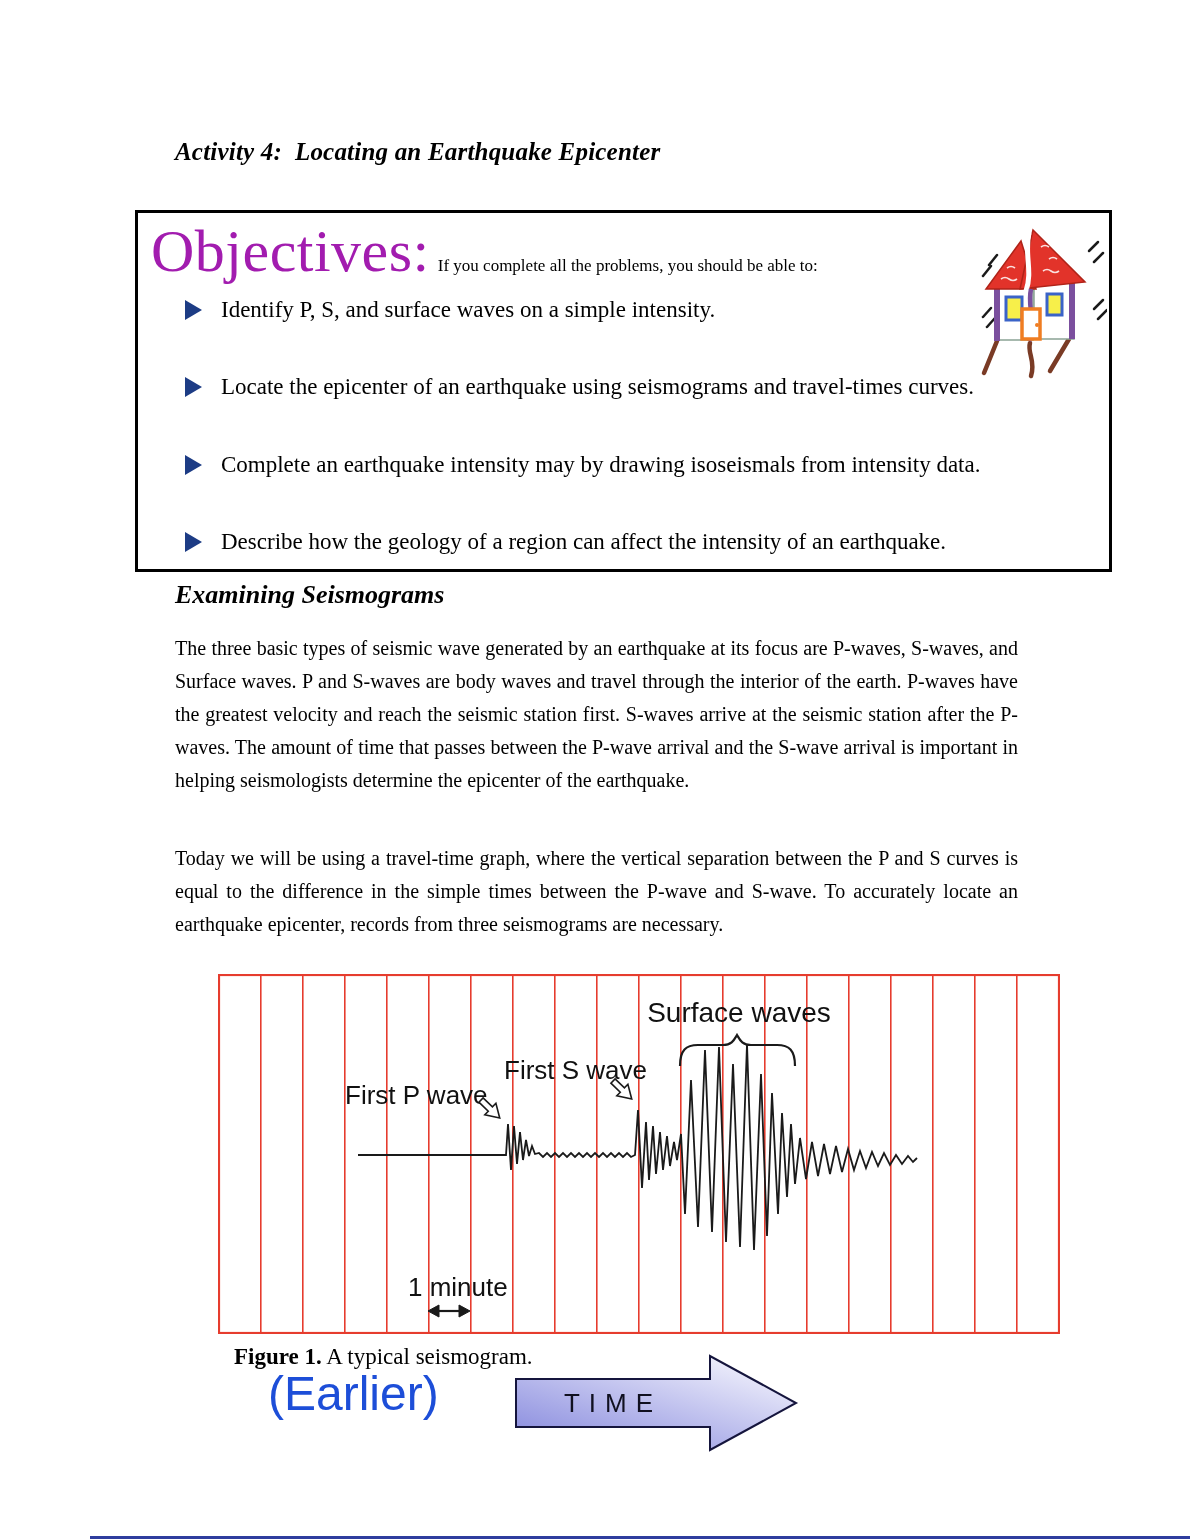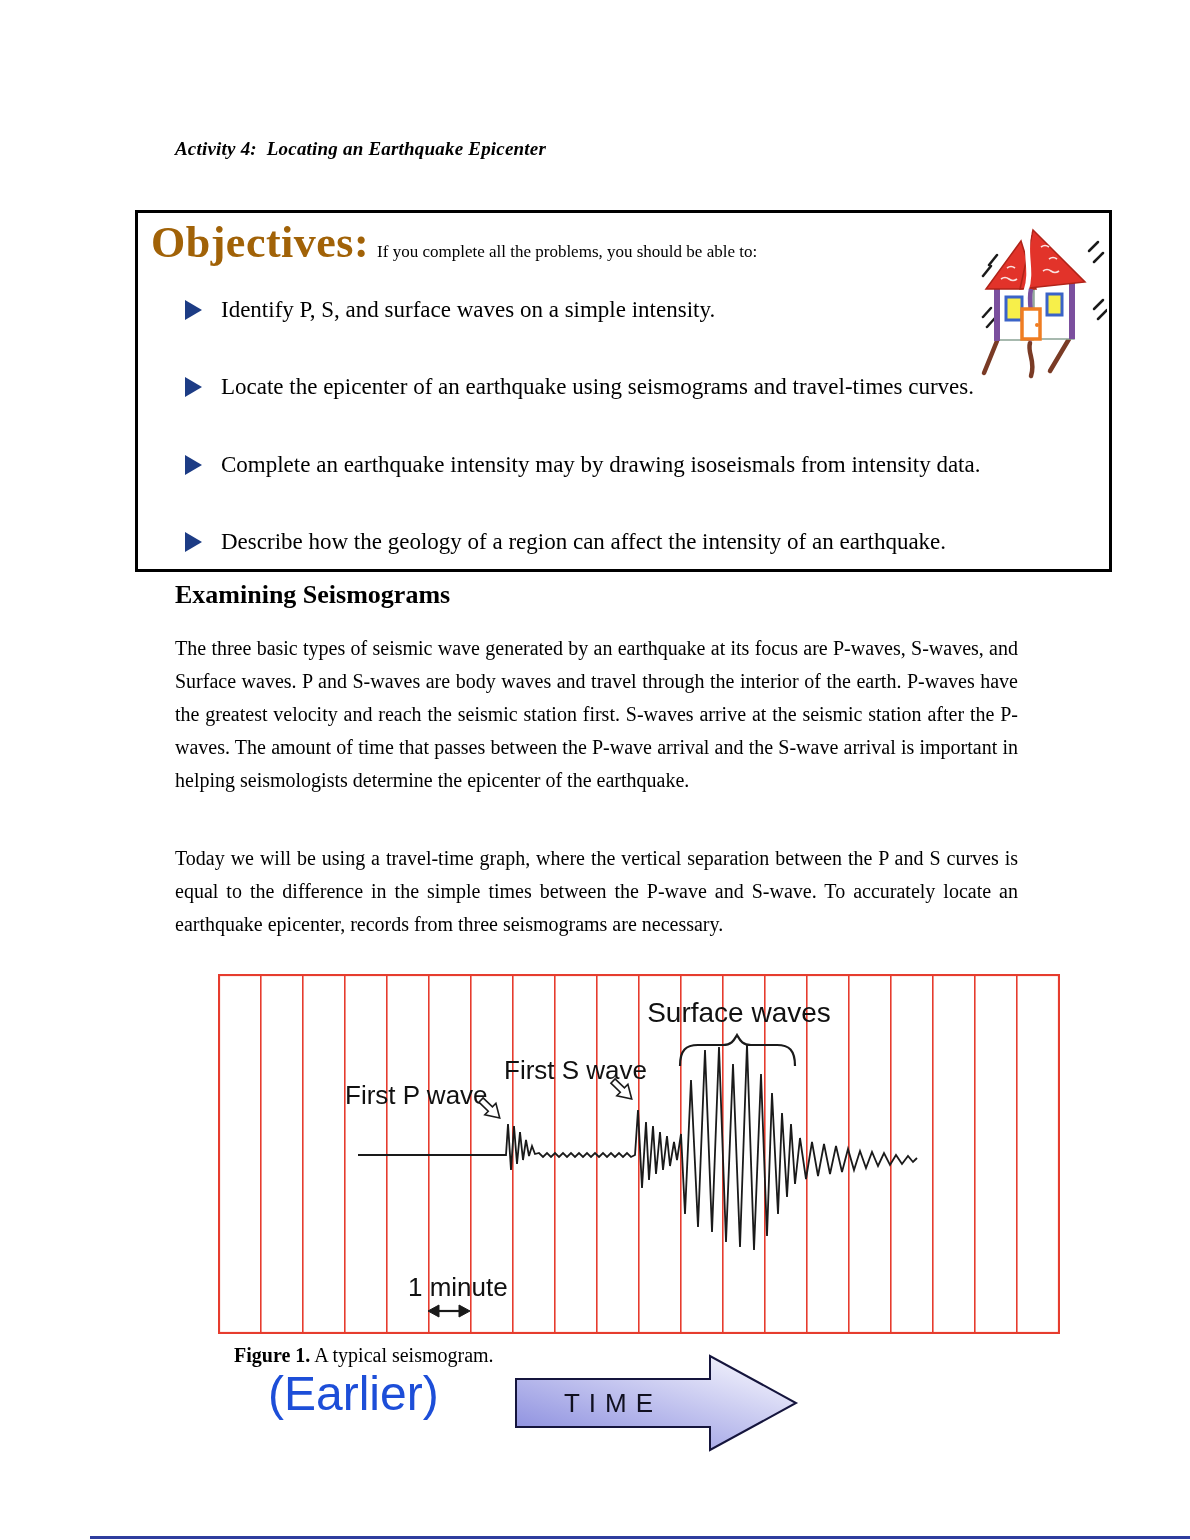--- a/index.html
+++ b/index.html
@@ -2,50 +2,50 @@
 <html><head>
 <meta charset="utf-8">
 <style>
   html,body { margin:0; padding:0; background:#ffffff; }
   .page {
     position:relative; width:1190px; height:1540px; background:#ffffff;
     font-family:"Liberation Serif", serif; color:#000; overflow:hidden;
   }
   .doc-title {
     position:absolute; left:175px; top:138px;
-    font-size:19px; font-weight:bold; font-style:italic;
+    font-size:25px; font-weight:bold; font-style:italic;
     white-space:pre-wrap; letter-spacing:0.2px;
   }
   .objectives-box {
     position:absolute; left:135px; top:210px; width:977px; height:362px;
     border:3px solid #000; box-sizing:border-box; background:#fff;
   }
   .obj-header { position:absolute; left:13px; top:4px; white-space:nowrap; }
-  .obj-word { font-size:44px; color:#a16207; letter-spacing:0.5px;font-weight:bold; }
+  .obj-word { font-size:60px; color:#a21caf; letter-spacing:0.5px; }
   .obj-intro { font-size:17px; color:#000; margin-left:8px; }
   .obj-item {
     position:absolute; left:83px; width:860px; font-size:23px; line-height:30px;
   }
   .obj-item .tri {
     position:absolute; left:-36px; top:5px; width:0; height:0;
     border-left:17px solid #1d3c85;
     border-top:10px solid transparent; border-bottom:10px solid transparent;
   }
   .house { position:absolute; right:2px; top:8px; width:130px; height:158px; }
   .section-heading {
-    position:absolute; left:175px; top:580px; font-size:26px; font-weight:bold;
+    position:absolute; left:175px; top:580px; font-size:26px; font-weight:bold;font-style:italic;
   }
   .para {
     position:absolute; left:175px; width:843px; font-size:20px;
     line-height:33px; text-align:justify; margin:0;
   }
   .para1 { top:632px; }
   .para2 { top:842px; }
   .seismo { position:absolute; left:218px; top:974px; }
-  .fig-caption { position:absolute; left:234px; top:1344px; font-size:20px; }
+  .fig-caption { position:absolute; left:234px; top:1344px; font-size:23px; }
   .fig-caption b { font-weight:bold; }
   .cyan-label {
     position:absolute; font-family:"Liberation Sans", sans-serif;
     font-size:48px; color:#1d4ed8; white-space:nowrap;
   }
   .earlier { left:268px; top:1366px; }
   .later { left:890px; top:1366px; }
   .time-arrow { position:absolute; left:514px; top:1352px; }
   .bottom-rule {
     position:absolute; left:90px; top:1536px; width:1100px; height:3px;

